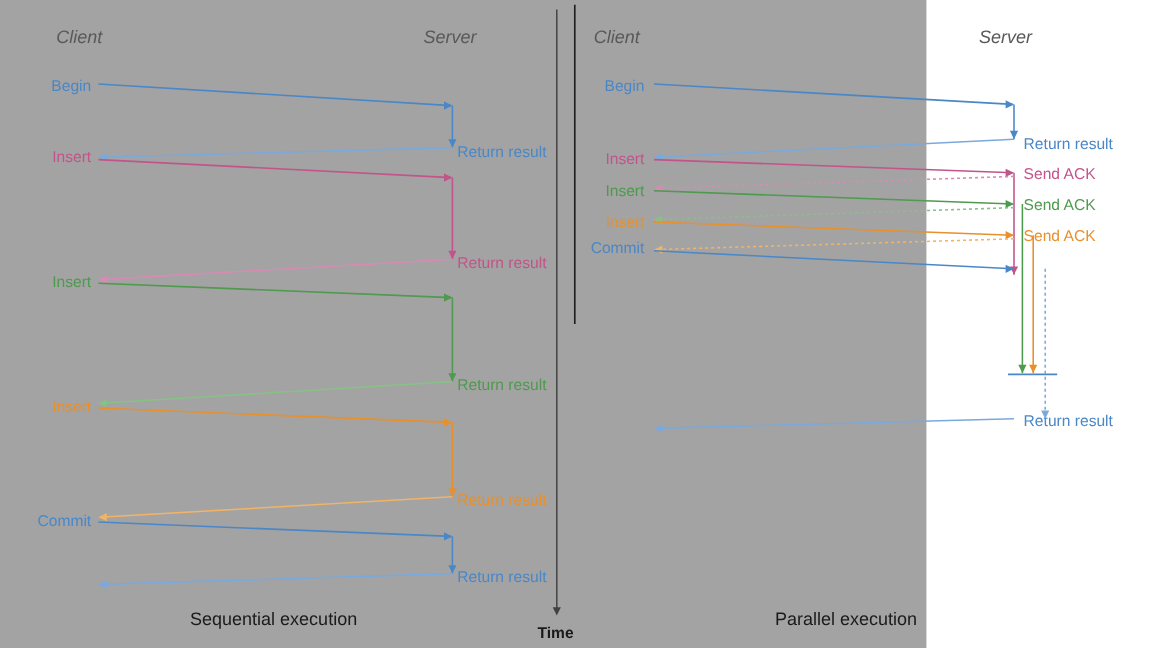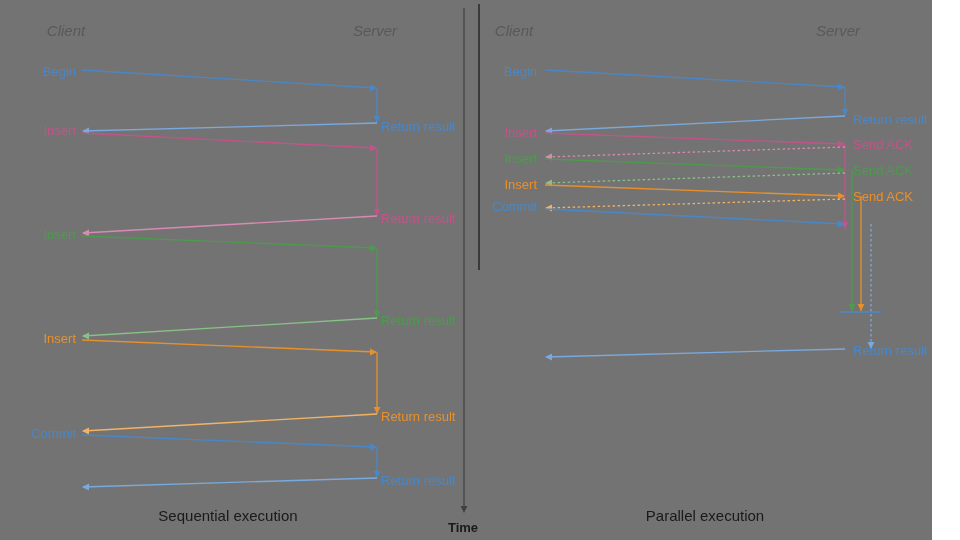--- a/index.html
+++ b/index.html
@@ -1,18 +1,18 @@
 <!DOCTYPE html>
 <html><head>
 <meta charset="utf-8">
 <style>
   html,body{margin:0;padding:0;background:#ffffff;}
   body{width:960px;height:540px;overflow:hidden;
        font-family:"Liberation Sans","DejaVu Sans",sans-serif;}
-  #stage{position:relative;width:932px;height:540px;background:#737373;}
+  #stage{position:relative;width:772px;height:540px;background:#a3a3a3;}
   svg{display:block;}
 </style>
 </head>
 <body>
 
 <div id="stage">
   <svg id="canvas" width="960" height="540" viewBox="0 0 960 540">
       <text x="66" y="36" text-anchor="middle" font-size="15" font-family="&quot;Liberation Sans&quot;,&quot;DejaVu Sans&quot;,sans-serif" font-style="italic" font-weight="normal" fill="#595959">Client</text>
       <text x="375" y="36" text-anchor="middle" font-size="15" font-family="&quot;Liberation Sans&quot;,&quot;DejaVu Sans&quot;,sans-serif" font-style="italic" font-weight="normal" fill="#595959">Server</text>
       <text x="76" y="76" text-anchor="end" font-size="13" font-family="&quot;Liberation Sans&quot;,&quot;DejaVu Sans&quot;,sans-serif" font-style="normal" font-weight="normal" fill="#4a87c7">Begin</text>

